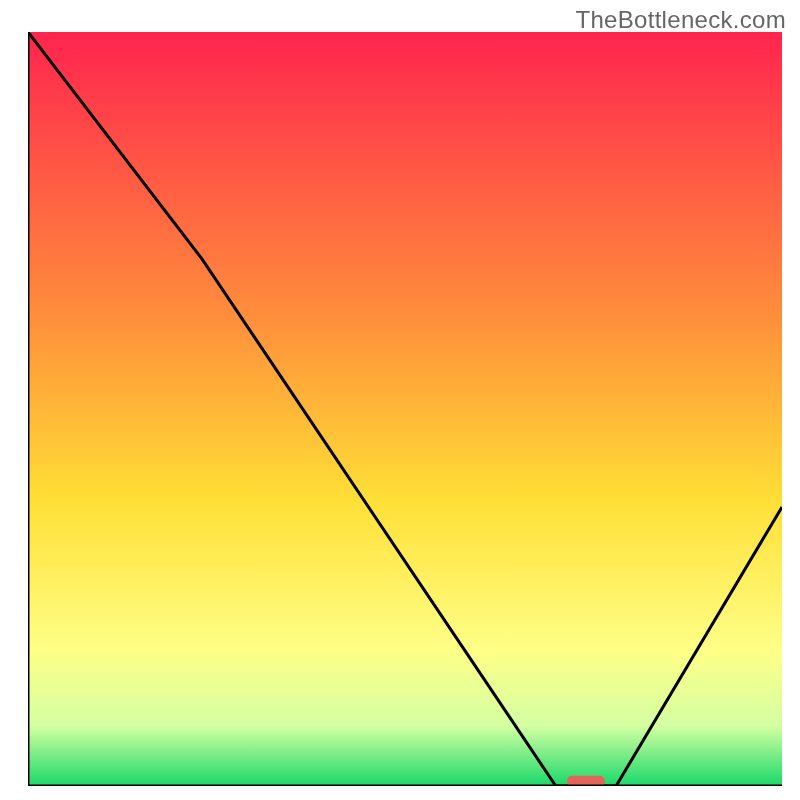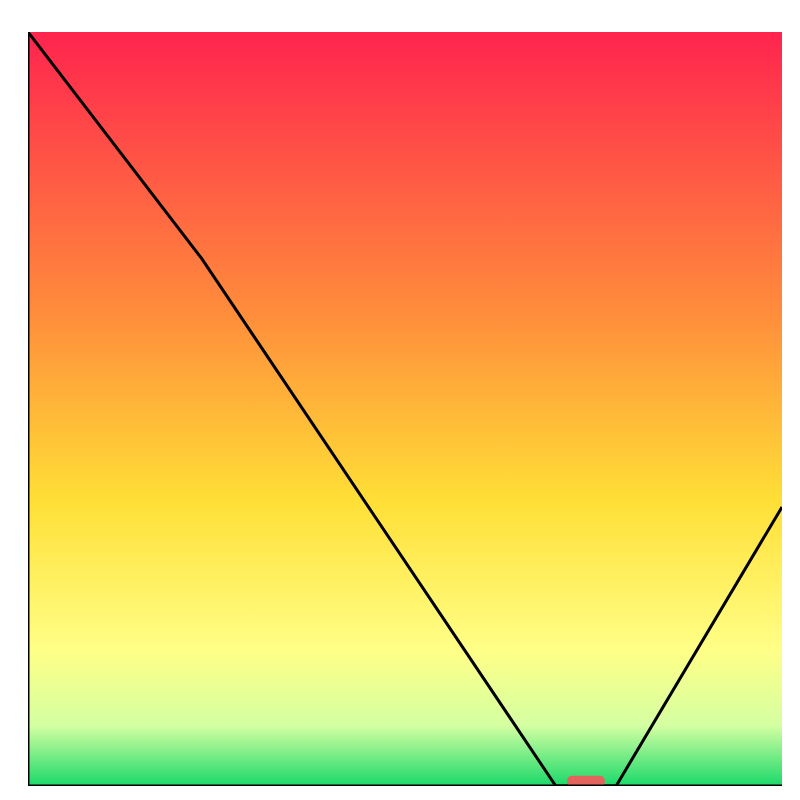--- a/index.html
+++ b/index.html
@@ -34,20 +34,21 @@
     width: 754px;
     height: 754px;
     z-index: 1;
   }
 </style>
 </head>
 <body>
 
 <div class="wrap">
 
+  <div class="watermark">TheBottleneck.com</div>
 
   <svg class="plot" viewBox="0 0 754 754" preserveAspectRatio="none">
     <defs>
       <linearGradient id="bg-grad" x1="0" y1="0" x2="0" y2="1">
 
       <stop offset="0%" stop-color="#FF244E"></stop>
           <stop offset="38%" stop-color="#FF8F3B"></stop>
           <stop offset="62%" stop-color="#FFDF36"></stop>
           <stop offset="82%" stop-color="#FFFF87"></stop>
           <stop offset="92%" stop-color="#D4FFA2"></stop>

